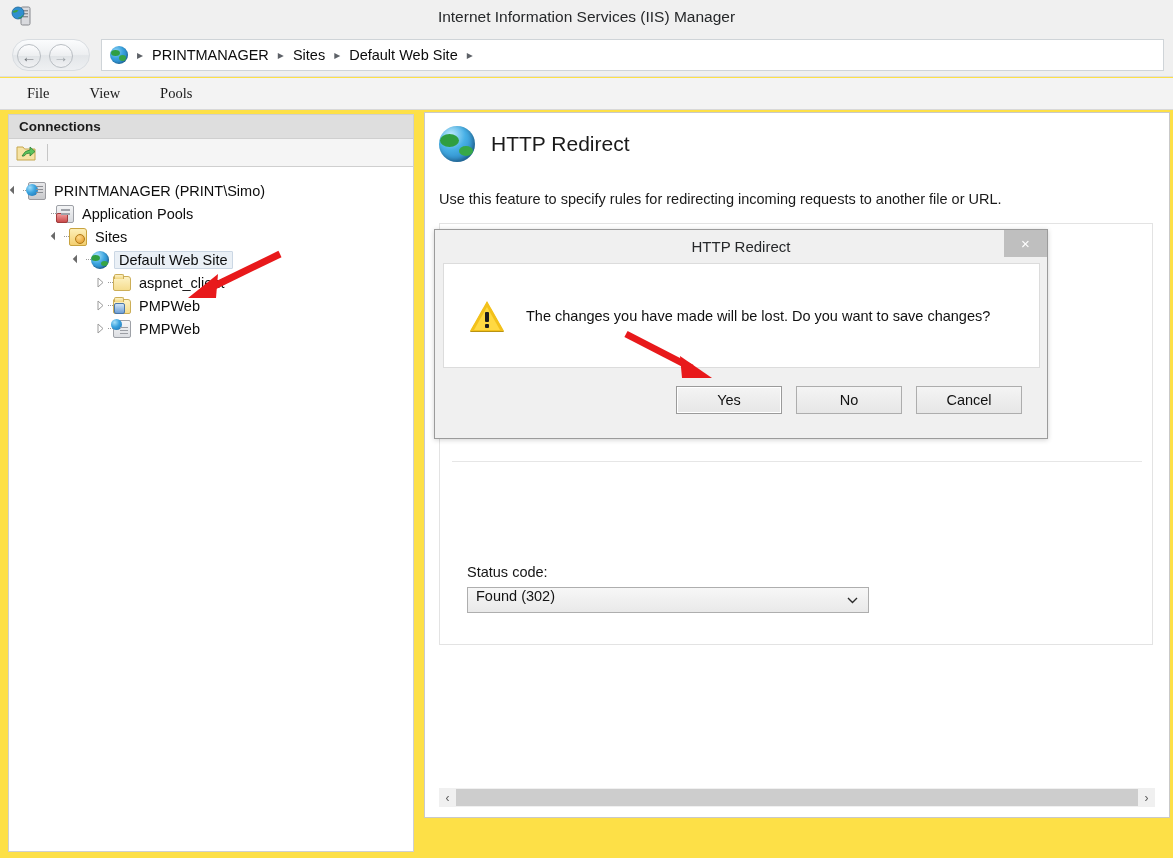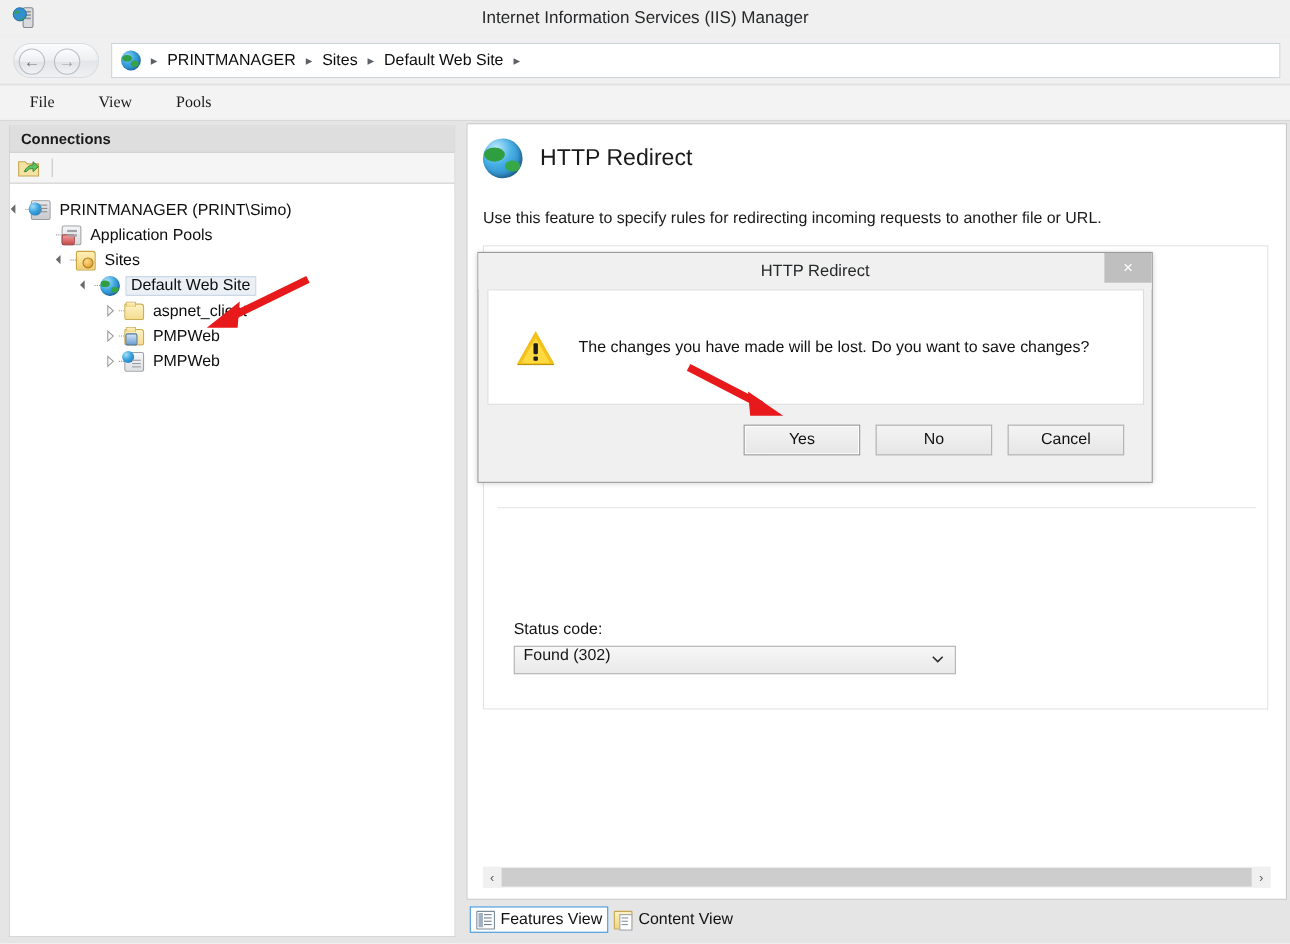--- a/index.html
+++ b/index.html
@@ -7,21 +7,21 @@
     margin: 0; padding: 0;
     width: 1173px; height: 858px;
     overflow: hidden;
     background: #ffffff;
     font-family: "Liberation Sans", sans-serif;
     -webkit-font-smoothing: antialiased;
   }
   #app {
     position: relative;
     width: 1173px; height: 858px;
-    background: #e5e5e5;
+    background: #fde047;
   }
 
   
   .titlebar {
     position: absolute; left: 0; top: 0;
     width: 1173px; height: 33px;
     background: #f0f0f0;
     display: flex; align-items: center;
   }
   .win-icon {
@@ -627,30 +627,20 @@
       </div>
     </div>
 
     <div class="hscroll">
       <span class="hs-arrow">‹</span>
       <span class="hs-thumb"></span>
       <span class="hs-arrow">›</span>
     </div>
   </div>
 
-  <div class="viewtabs">
-    <div class="vtab active">
-      <span class="vt-icon ic-grid"></span>
-      <span>Features View</span>
-    </div>
-    <div class="vtab">
-      <span class="vt-icon ic-content"></span>
-      <span>Content View</span>
-    </div>
-  </div>
 
   <div class="overlay-dialog">
     <div class="dlg-titlebar">
       <div class="dlg-title">HTTP Redirect</div>
       <div class="dlg-close">×</div>
     </div>
     <div class="dlg-body">
       <span class="warn-icon">
         <span class="warn-tri"></span>
         <span class="warn-tri2"></span>

